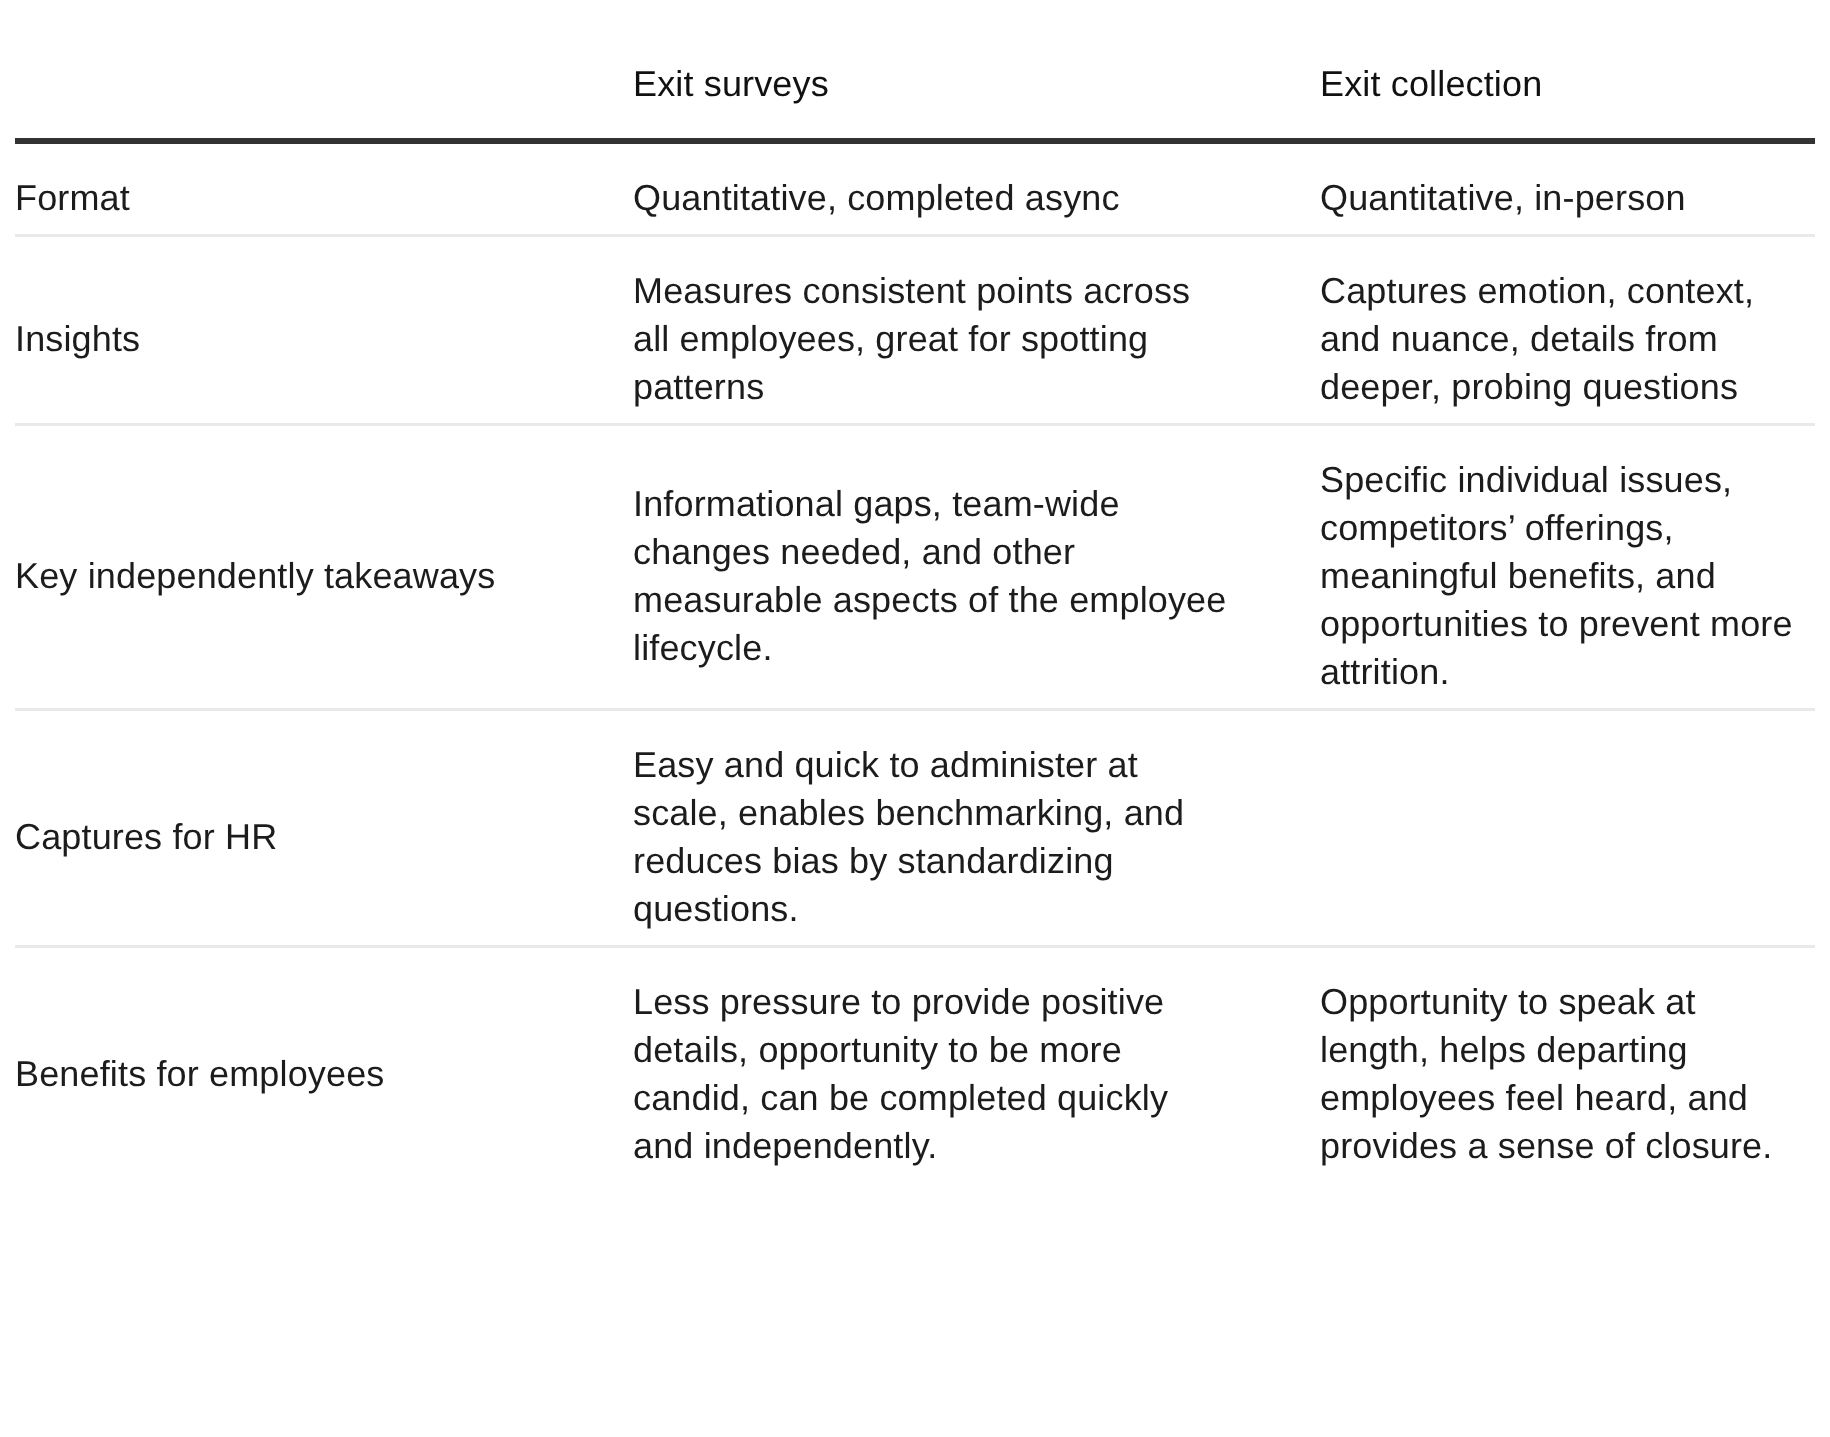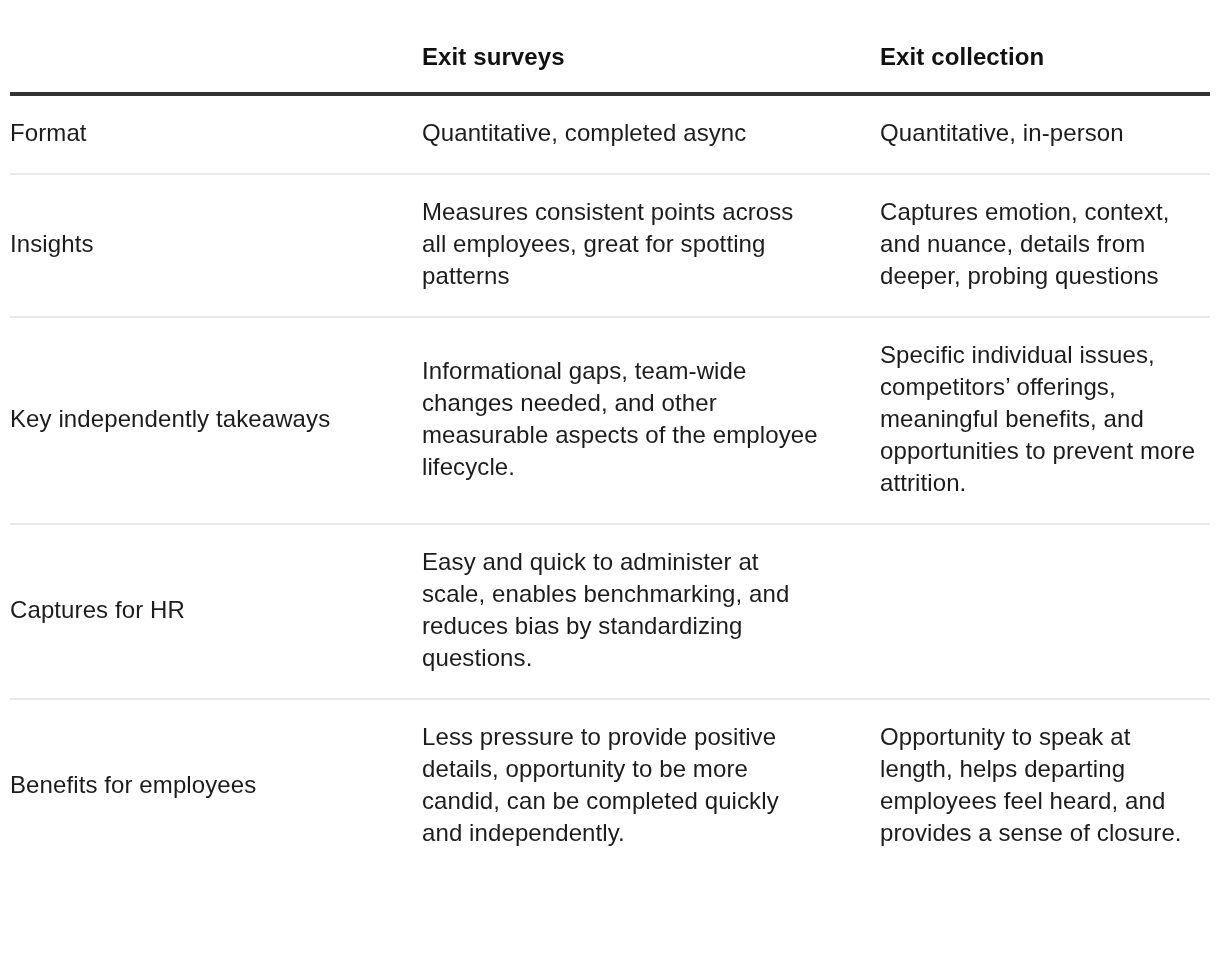--- a/index.html
+++ b/index.html
@@ -37,25 +37,25 @@
     width: 1200px;
     border: none;
   }
   .row.last-row {
     border-bottom: none;
   }
   .cell {
     font-size: 24px;
     line-height: 32px;
     padding-top: 21px;
-    padding-bottom: 24px;
+    padding-bottom: 7px;
     letter-spacing: 0.1px;
   }
   .head {
-    font-weight: bold;
+    font-weight: normal;
     font-size: 24px;
     line-height: 30px;
     color: #111111;
     padding: 0;
   }
   .label-cell {
     padding-right: 30px;
   }
   .surveys-cell {
     padding-right: 60px;

